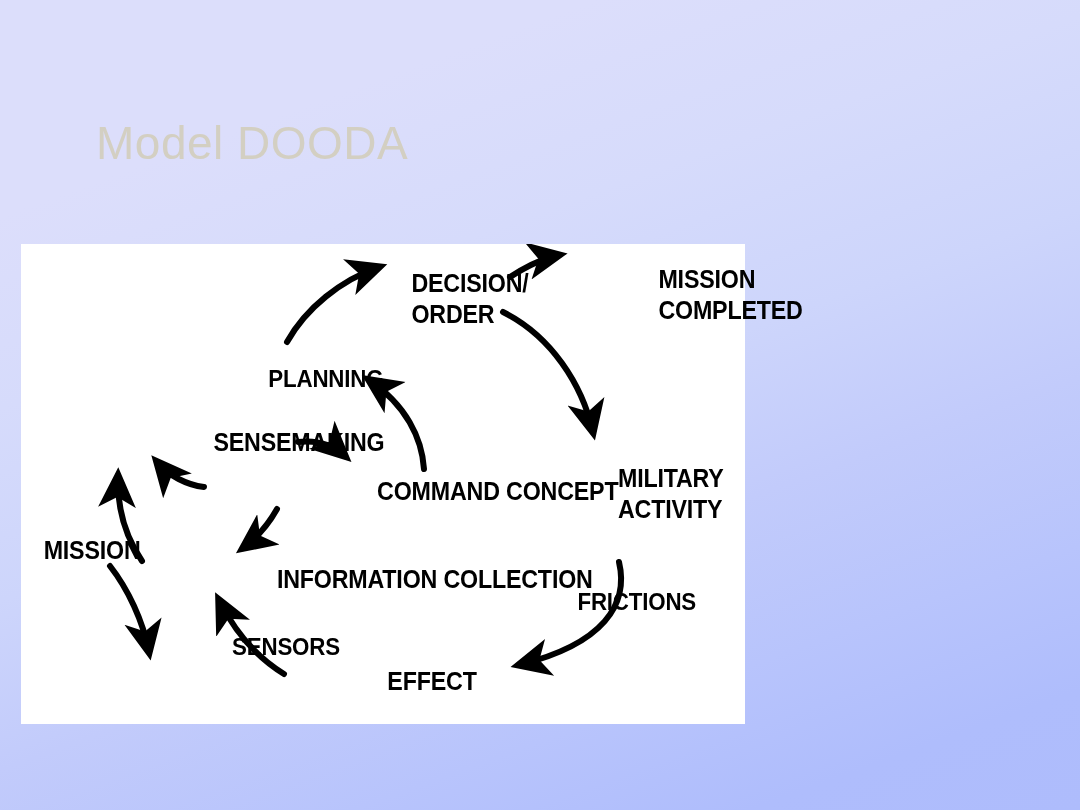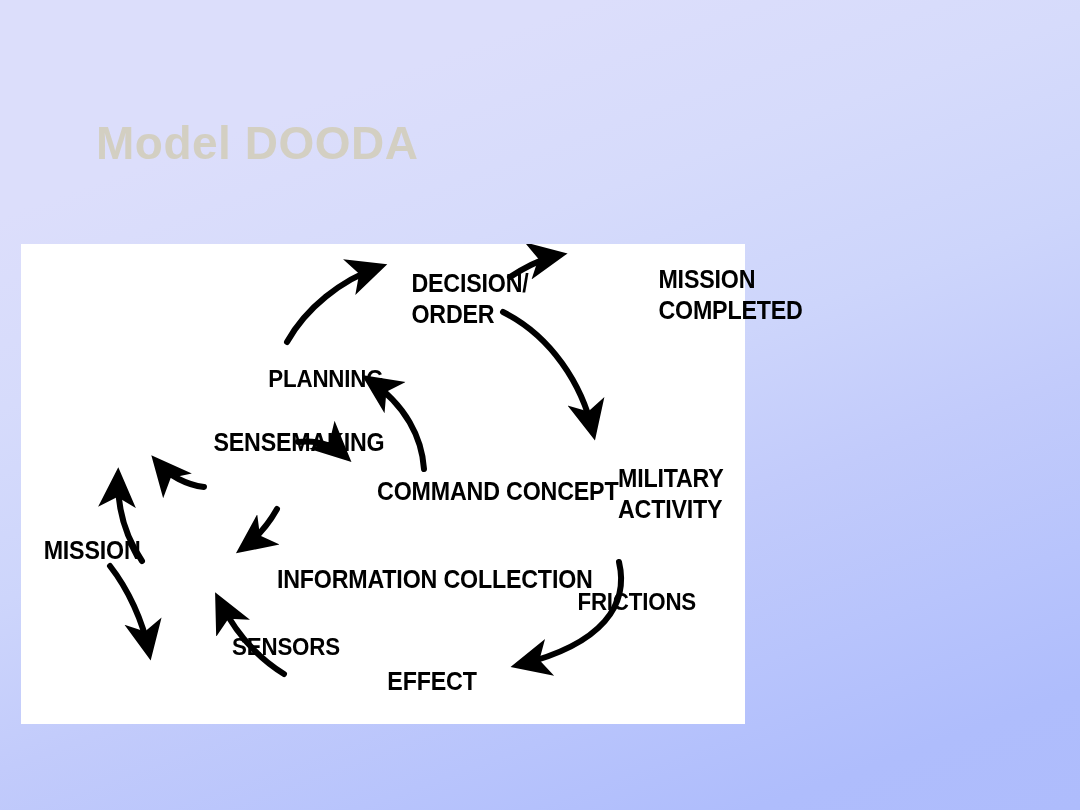--- a/index.html
+++ b/index.html
@@ -28,21 +28,21 @@
         #aebcfc 100%);
     overflow: hidden;
   }
 
   
   #slide-title {
     position: absolute;
     left: 96px;
     top: 116px;
     font-size: 46px;
-    font-weight: 700;
+    font-weight: 400;
     letter-spacing: 0.5px;
     color: #d3cfc2;
     white-space: nowrap;
     line-height: 1.2;
   }
 
   
   #diagram-panel {
     position: absolute;
     left: 21px;

